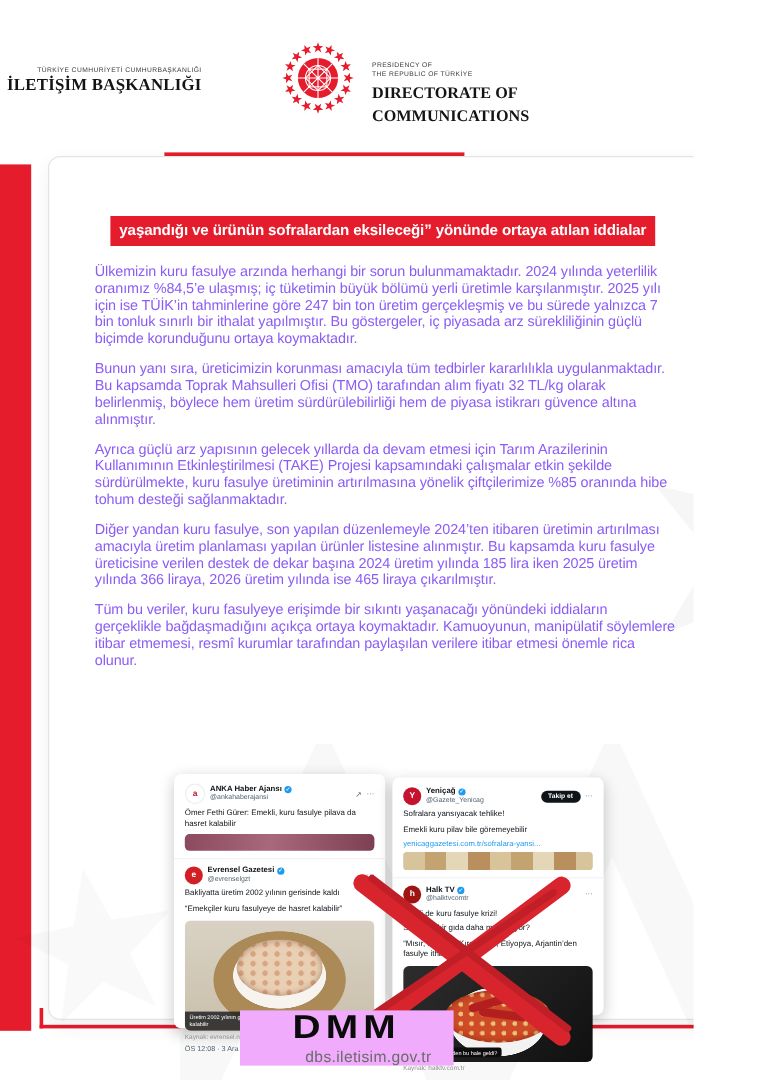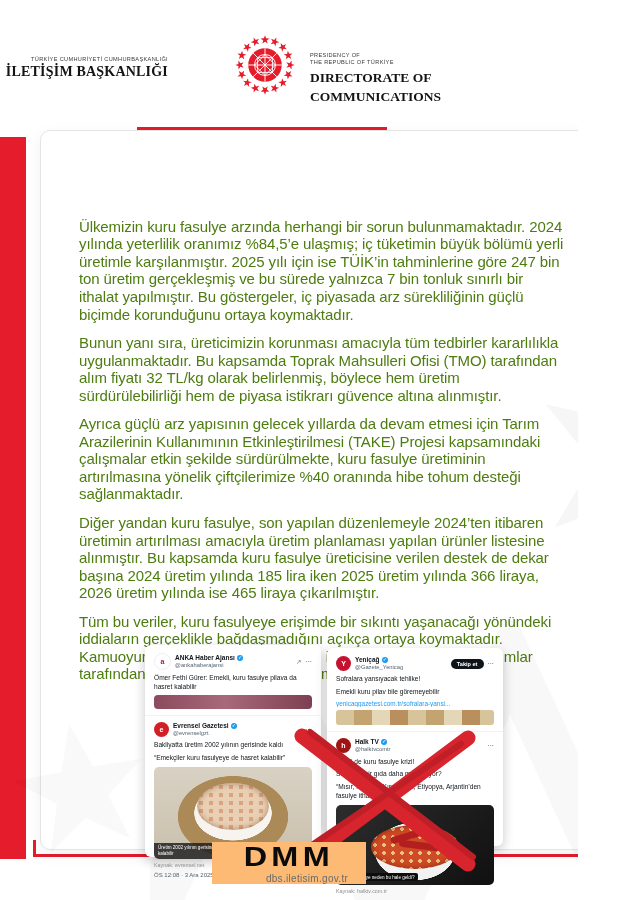--- a/index.html
+++ b/index.html
@@ -28,21 +28,21 @@
 
   
   .wm{position:absolute;pointer-events:none;z-index:3;}
 
   
   .card{position:absolute;left:40px;top:130px;width:556px;height:718px;background:#fff;
         border:1px solid #e4e4e4;border-radius:10px;box-shadow:0 5px 16px rgba(0,0,0,.06);z-index:2;}
   .claim{margin:22px 18px 13px;text-align:center;line-height:1.62;}
   .claim-line{display:inline-block;background:var(--red);color:#fff;font-weight:700;
               font-size:12.6px;letter-spacing:-.1px;padding:2px 7px 3px;margin:.5px 0;}
-  .para{margin:0 32px 11px 38px;font-size:15px;line-height:1.17;color:#4d7c0f;letter-spacing:-.1px;}
+  .para{margin:0 32px 11px 38px;font-size:12px;line-height:1.17;color:#8b5cf6;letter-spacing:-.1px;}
 
   
   .tcard{position:absolute;box-sizing:border-box;background:#fff;border-radius:6px;
          box-shadow:0 4px 12px rgba(0,0,0,.22);padding:8px 9px;z-index:4;}
   .tcard.tc-left{left:145px;top:645px;width:176px;height:212px;}
   .tcard.tc-right{left:327px;top:648px;width:176px;height:198px;}
   .tw-head{display:flex;align-items:center;gap:4px;}
   .ava{width:15px;height:15px;border-radius:50%;flex:none;display:flex;align-items:center;
        justify-content:center;color:#fff;font-size:7px;font-weight:700;}
   .ava.anka{background:#fff;border:1px solid #eee;color:#c4122f;}
@@ -90,24 +90,24 @@
   .pepper.p1{left:34%;top:34%;transform:rotate(-16deg);}
   .pepper.p2{left:40%;top:46%;transform:rotate(7deg);}
   .chip{position:absolute;left:5px;bottom:4px;background:#0d0d0d;color:#fff;font-size:4.6px;
         padding:1.5px 4px;border-radius:2px;}
 
   
   .xmark{position:absolute;left:280px;top:722px;z-index:5;pointer-events:none;}
 
   
   .dmm{position:absolute;left:0;right:0;top:842px;text-align:center;z-index:6;}
-  .dmm-inner{display:inline-block;background:#fdba74;padding:0 18px;}
+  .dmm-inner{display:inline-block;background:#f0abfc;padding:0 18px;}
   .dmm-t{font-weight:700;font-size:30px;letter-spacing:4px;color:#0b0b0b;line-height:1;
          display:inline-block;transform:scaleY(.92) scaleX(1.08);}
-  .dmm-u{font-size:10px;color:#6b6b6b;letter-spacing:.3px;margin-top:1px;margin-left:36px;}
+  .dmm-u{font-size:13px;color:#6b6b6b;letter-spacing:.3px;margin-top:1px;margin-left:36px;}
 </style>
 </head>
 <body>
 
 <div class="page">
 
   <svg class="wm" style="left:585px;top:96px;" width="110" height="110" viewBox="-6 -6 12 12">
     <polygon points="0,-5.5 1.29,-1.78 5.23,-1.7 2.09,0.68 3.23,4.45 0,2.2 -3.23,4.45 -2.09,0.68 -5.23,-1.7 -1.29,-1.78" fill="rgba(0,0,0,0.03)"></polygon>
   </svg>
   <svg class="wm" style="left:520px;top:345px;" width="230" height="230" viewBox="-6 -6 12 12">
@@ -166,25 +166,25 @@
   <div class="red-divider"></div>
   <div class="left-strip"></div>
   <div class="frame-bottom-l"></div>
   <div class="frame-bottom-r"></div>
   <div class="frame-tick-l"></div>
   <div class="frame-tick-r"></div>
 
   <div class="card">
     <div class="claim">
       <br>
-      <br>
+      <span class="claim-line">yaşandığı ve ürünün sofralardan eksileceği” yönünde ortaya atılan iddialar</span><br>
     </div>
     <p class="para">Ülkemizin kuru fasulye arzında herhangi bir sorun bulunmamaktadır. 2024 yılında yeterlilik oranımız %84,5’e ulaşmış; iç tüketimin büyük bölümü yerli üretimle karşılanmıştır. 2025 yılı için ise TÜİK’in tahminlerine göre 247 bin ton üretim gerçekleşmiş ve bu sürede yalnızca 7 bin tonluk sınırlı bir ithalat yapılmıştır. Bu göstergeler, iç piyasada arz sürekliliğinin güçlü biçimde korunduğunu ortaya koymaktadır.</p>
     <p class="para">Bunun yanı sıra, üreticimizin korunması amacıyla tüm tedbirler kararlılıkla uygulanmaktadır. Bu kapsamda Toprak Mahsulleri Ofisi (TMO) tarafından alım fiyatı 32 TL/kg olarak belirlenmiş, böylece hem üretim sürdürülebilirliği hem de piyasa istikrarı güvence altına alınmıştır.</p>
-    <p class="para">Ayrıca güçlü arz yapısının gelecek yıllarda da devam etmesi için Tarım Arazilerinin Kullanımının Etkinleştirilmesi (TAKE) Projesi kapsamındaki çalışmalar etkin şekilde sürdürülmekte, kuru fasulye üretiminin artırılmasına yönelik çiftçilerimize %40 oranında hibe tohum desteği sağlanmaktadır.</p>
+    <p class="para">Ayrıca güçlü arz yapısının gelecek yıllarda da devam etmesi için Tarım Arazilerinin Kullanımının Etkinleştirilmesi (TAKE) Projesi kapsamındaki çalışmalar etkin şekilde sürdürülmekte, kuru fasulye üretiminin artırılmasına yönelik çiftçilerimize %85 oranında hibe tohum desteği sağlanmaktadır.</p>
     <p class="para">Diğer yandan kuru fasulye, son yapılan düzenlemeyle 2024’ten itibaren üretimin artırılması amacıyla üretim planlaması yapılan ürünler listesine alınmıştır. Bu kapsamda kuru fasulye üreticisine verilen destek de dekar başına 2024 üretim yılında 185 lira iken 2025 üretim yılında 366 liraya, 2026 üretim yılında ise 465 liraya çıkarılmıştır.</p>
     <p class="para">Tüm bu veriler, kuru fasulyeye erişimde bir sıkıntı yaşanacağı yönündeki iddiaların gerçeklikle bağdaşmadığını açıkça ortaya koymaktadır. Kamuoyunun, manipülatif söylemlere itibar etmemesi, resmî kurumlar tarafından paylaşılan verilere itibar etmesi önemle rica olunur.</p>
   </div>
 
   <div class="tcard tc-left">
     <div class="tw-head">
       <div class="ava anka">a</div>
       <div class="nh">
         <div class="nm">
             <span>ANKA Haber Ajansı</span>

